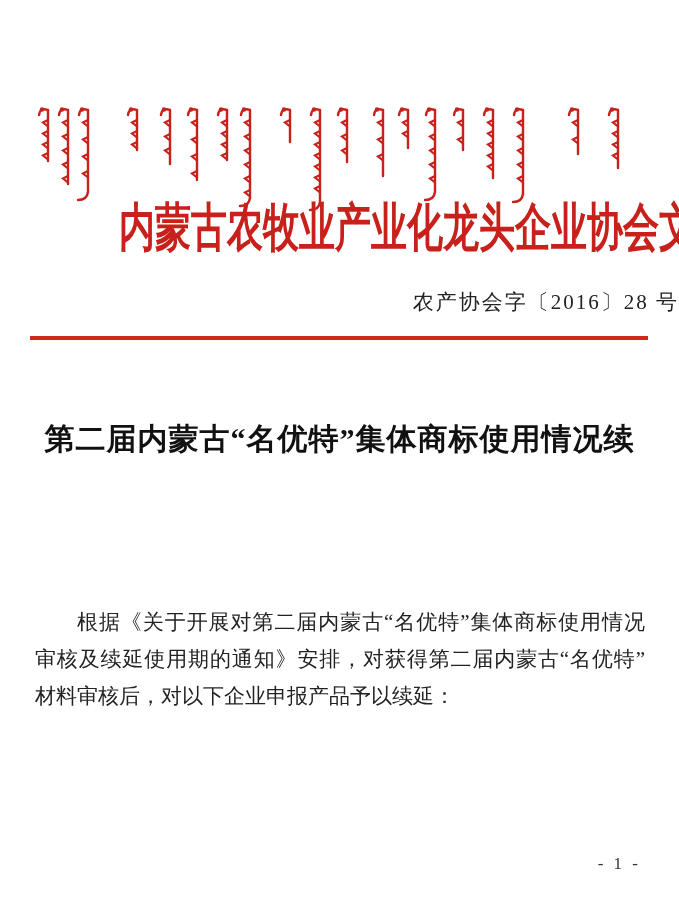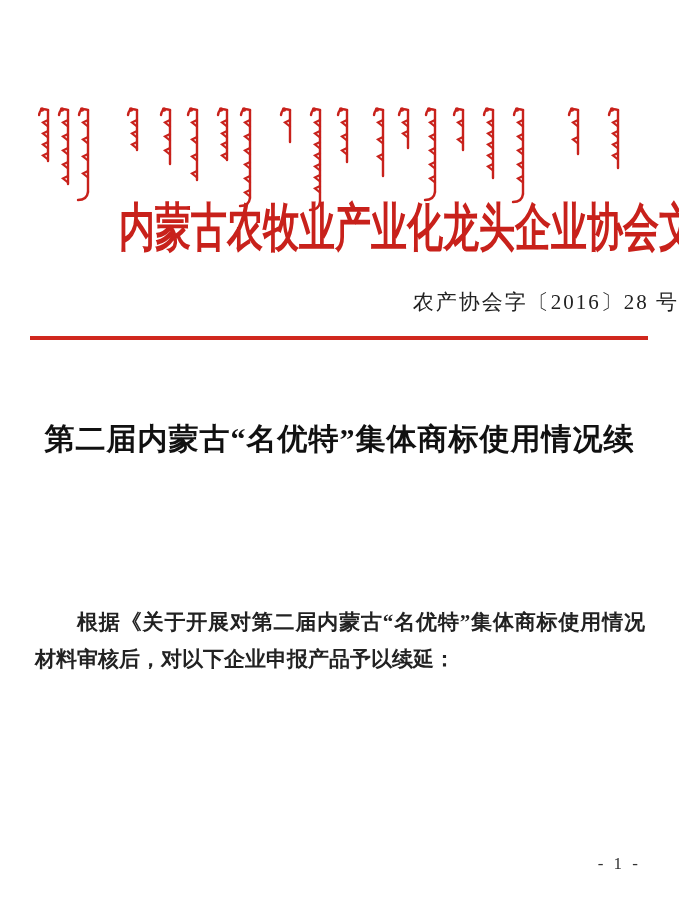--- a/index.html
+++ b/index.html
@@ -67,21 +67,20 @@
     color: #111111;
   }
   .heading .h-line { line-height: 77px; }
   .paragraph {
     position: absolute;
     left: 35px;
     top: 604px;
     width: 610px;
     font-size: 21px;
     color: #222222;
-    font-weight: bold;
   }
   .pline {
     line-height: 37px;
     height: 37px;
     text-align: justify;
     text-align-last: justify;
     white-space: nowrap;
   }
   .pline.indent { text-indent: 2em; }
   .pline.last {
@@ -248,18 +247,19 @@
   <div class="doc-number">农产协会字〔2016〕28 号</div>
 
   <div class="red-line"></div>
 
   <div class="heading">
     <div class="h-line">第二届内蒙古“名优特”集体商标使用情况续</div>
   </div>
 
   <div class="paragraph">
     <div class="pline indent">根据《关于开展对第二届内蒙古“名优特”集体商标使用情况</div>
+    <div class="pline">审核及续延使用期的通知》安排，对获得第二届内蒙古“名优特”</div>
     <div class="pline last">材料审核后，对以下企业申报产品予以续延：</div>
   </div>
 
   <div class="page-number">- 1 -</div>
 
 </div>
 
 </body></html>

